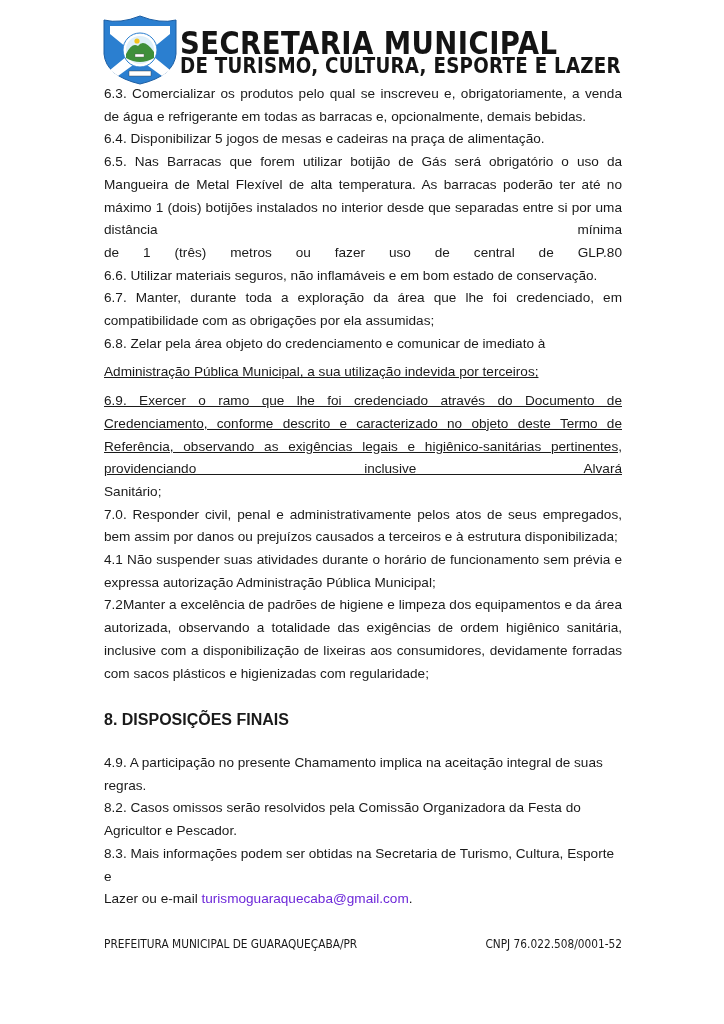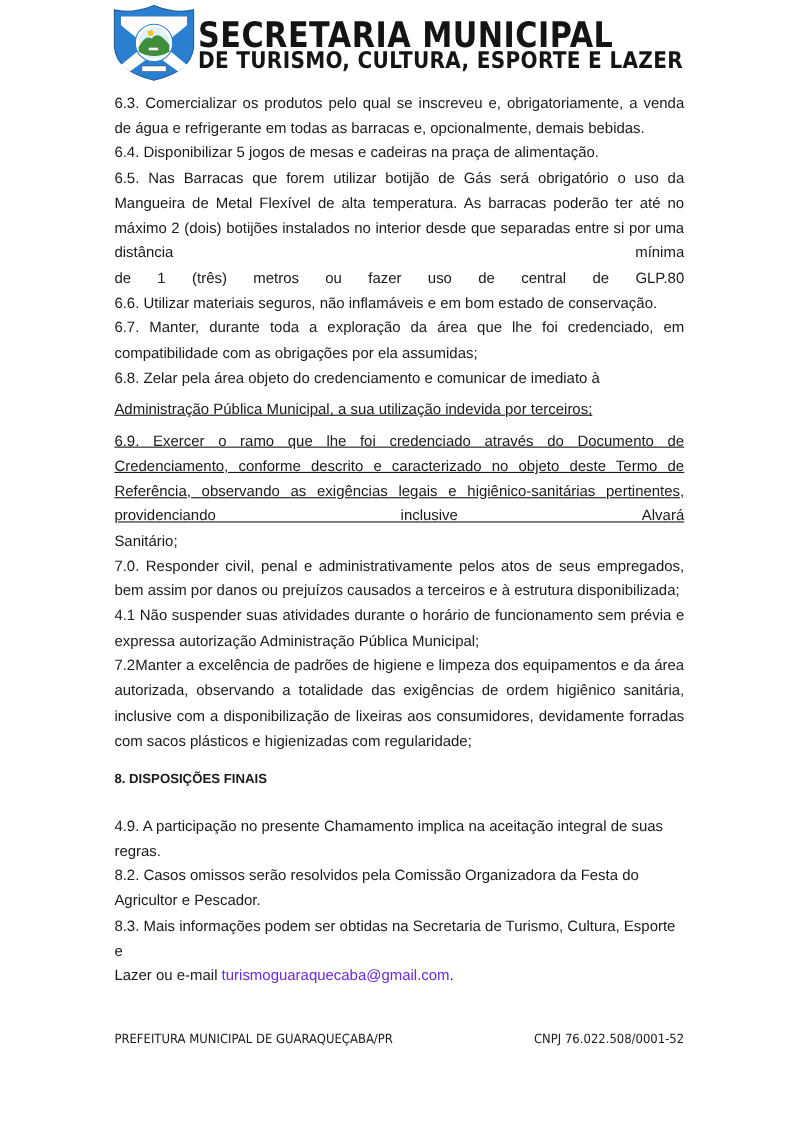--- a/index.html
+++ b/index.html
@@ -1,26 +1,26 @@
 <!DOCTYPE html>
 <html><head>
 <meta charset="utf-8">
 <style>
   html, body { margin: 0; padding: 0; background: #ffffff; }
   body { width: 724px; height: 1024px; position: relative; overflow: hidden; font-family: "Liberation Sans", sans-serif; color: #1a1a1a; }
-  .header { position: absolute; left: 100px; top: 1px; height: 72px; width: 520px; }
+  .header { position: absolute; left: 100px; top: 12px; height: 72px; width: 520px; }
   .shield { position: absolute; left: 0; top: 2px; width: 80px; height: 72px; }
   .title1 { position: absolute; left: 80px; top: 15px; font-family: "DejaVu Sans", sans-serif; font-weight: bold; font-size: 32px; letter-spacing: 0.5px; color: #141414; transform: scaleX(0.86); transform-origin: left top; white-space: nowrap; line-height: 32px; }
   .title2 { position: absolute; left: 80px; top: 43px; font-family: "DejaVu Sans", sans-serif; font-weight: bold; font-size: 21px; letter-spacing: 0.3px; color: #141414; transform: scaleX(0.87); transform-origin: left top; white-space: nowrap; line-height: 22px; }
   .body { position: absolute; left: 104px; top: 83px; width: 518px; font-size: 13.6px; line-height: 22.7px; }
   .p { margin: 0; text-align: justify; }
   .p.left { text-align: left; }
   .spread { text-align: justify; text-align-last: justify; }
   .gap-sm { margin-top: 6px; text-decoration: underline; }
-  .heading { font-weight: bold; margin: 12px 0 20px 0; font-size: 12px; }
+  .heading { font-weight: bold; margin: 24px 0 20px 0; font-size: 16px; }
   .link { color: #6d28d9; }
   .footer { position: absolute; top: 937px; left: 104px; width: 518px; font-family: "DejaVu Sans", sans-serif; font-size: 11.5px; color: #1a1a1a; display: flex; justify-content: space-between; transform: scaleX(0.92); transform-origin: left top; width: 563px; }
 </style>
 </head>
 <body>
 
 <div class="header">
   <svg class="shield" viewBox="0 0 80 72">
     <path d="M4 6 Q20 10 40 2 Q60 10 76 6 L76 40 Q74 62 40 70 Q6 62 4 40 Z" fill="#2b7fd0" stroke="#1d5ea3" stroke-width="1"></path>
     <path d="M10 12 L70 12 L70 20 L48 38 L70 56 L62 62 L40 46 L18 62 L10 56 L32 38 L10 20 Z" fill="#ffffff"></path>
@@ -31,21 +31,21 @@
     <rect x="35" y="40" width="9" height="3" fill="#ffffff" stroke="#555" stroke-width="0.4"></rect>
     <rect x="29" y="57" width="22" height="5" fill="#ffffff" stroke="#333" stroke-width="0.4"></rect>
   </svg>
   <div class="title1">SECRETARIA MUNICIPAL</div>
   <div class="title2">DE TURISMO, CULTURA, ESPORTE E LAZER</div>
 </div>
 
 <div class="body">
   <p class="p">6.3. Comercializar os produtos pelo qual se inscreveu e, obrigatoriamente, a venda de água e refrigerante em todas as barracas e, opcionalmente, demais bebidas.</p>
   <p class="p left">6.4. Disponibilizar 5 jogos de mesas e cadeiras na praça de alimentação.</p>
-  <p class="p spread">6.5. Nas Barracas que forem utilizar botijão de Gás será obrigatório o uso da Mangueira de Metal Flexível de alta temperatura. As barracas poderão ter até no máximo 2 (dois) botijões instalados no interior desde que separadas entre si por uma distância mínima</p>
+  <p class="p spread">6.5. Nas Barracas que forem utilizar botijão de Gás será obrigatório o uso da Mangueira de Metal Flexível de alta temperatura. As barracas poderão ter até no máximo 1 (dois) botijões instalados no interior desde que separadas entre si por uma distância mínima</p>
   <p class="p spread">de 1 (três) metros ou fazer uso de central de GLP.80</p>
   <p class="p left">6.6. Utilizar materiais seguros, não inflamáveis e em bom estado de conservação.</p>
   <p class="p">6.7. Manter, durante toda a exploração da área que lhe foi credenciado, em compatibilidade com as obrigações por ela assumidas;</p>
   <p class="p left">6.8. Zelar pela área objeto do credenciamento e comunicar de imediato à</p>
   <p class="p left gap-sm">Administração Pública Municipal, a sua utilização indevida por terceiros;</p>
   <p class="p spread gap-sm">6.9. Exercer o ramo que lhe foi credenciado através do Documento de Credenciamento, conforme descrito e caracterizado no objeto deste Termo de Referência, observando as exigências legais e higiênico-sanitárias pertinentes, providenciando inclusive Alvará</p>
   <p class="p left">Sanitário;</p>
   <p class="p">7.0. Responder civil, penal e administrativamente pelos atos de seus empregados, bem assim por danos ou prejuízos causados a terceiros e à estrutura disponibilizada;</p>
   <p class="p">4.1 Não suspender suas atividades durante o horário de funcionamento sem prévia e expressa autorização Administração Pública Municipal;</p>
   <p class="p">7.2Manter a excelência de padrões de higiene e limpeza dos equipamentos e da área autorizada, observando a totalidade das exigências de ordem higiênico sanitária, inclusive com a disponibilização de lixeiras aos consumidores, devidamente forradas com sacos plásticos e higienizadas com regularidade;</p>

